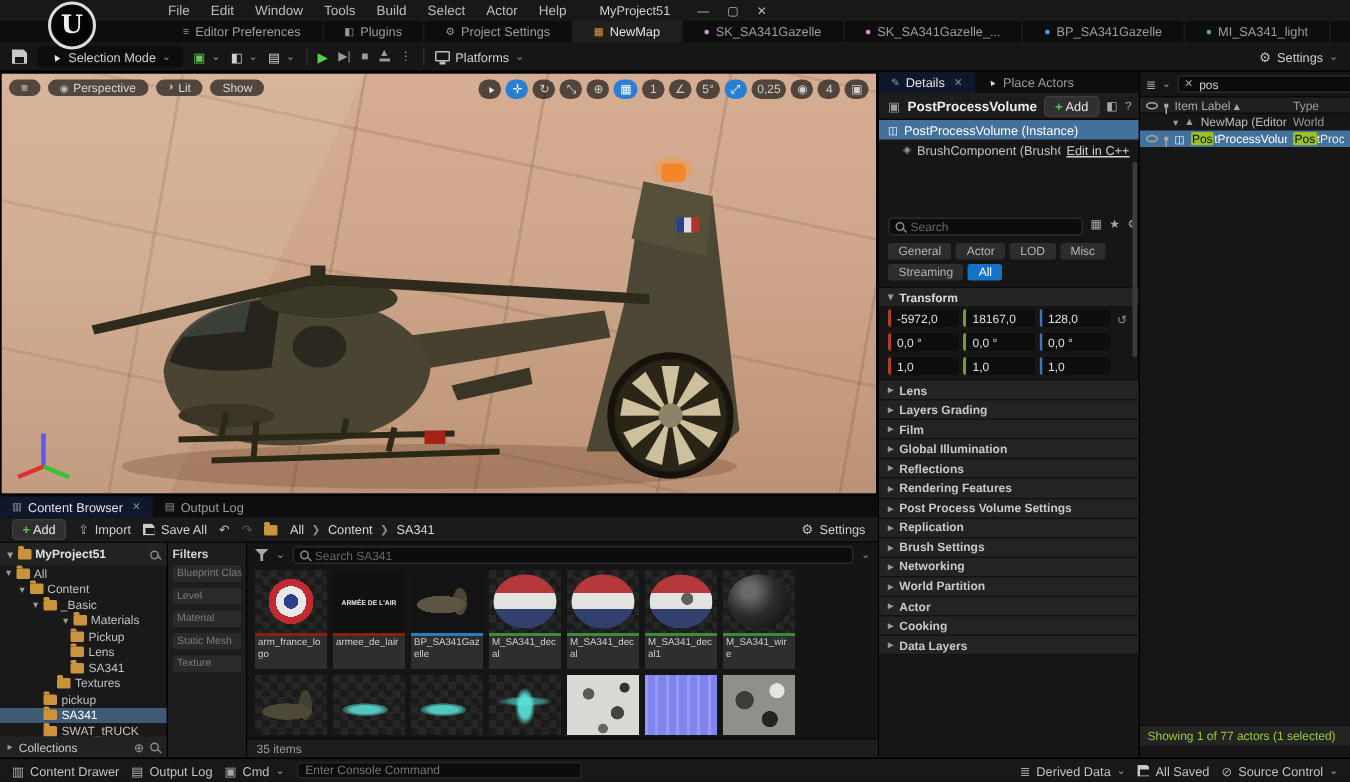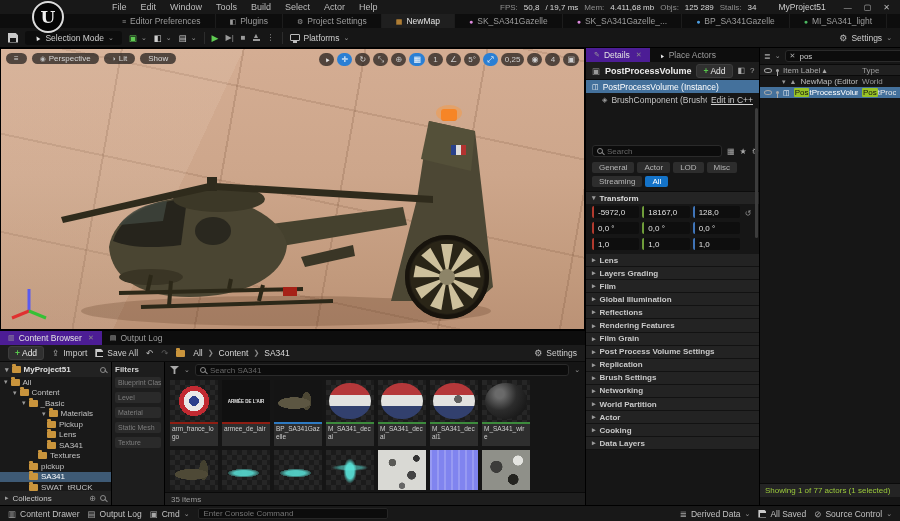--- a/index.html
+++ b/index.html
@@ -44,40 +44,40 @@
   .vpill{background:rgba(30,28,26,.72);border-radius:8px;color:#d8d8d8;font-size:8px;padding:1px 8px;display:flex;align-items:center;gap:3px}
   .vpill .ic{font-size:7px;color:#bdbdbd}
   .vp-tools{position:absolute;right:5px;top:4px;display:flex;gap:3px;z-index:5}
   .vtool{background:rgba(30,28,26,.72);border-radius:7px;min-width:15px;height:13px;display:flex;align-items:center;justify-content:center;color:#cfcfcf;font-size:8px;padding:0 4px;gap:2px}
   .vtool.blue{background:#2a7fd4;color:#fff}
   .axis{position:absolute;left:6px;bottom:6px;z-index:5}
   
   .panel{position:absolute;top:0;height:457px;background:#161616;font-size:8.5px}
   .ptabs{display:flex;height:14px;background:#0d0d0d;align-items:stretch}
   .ptab{display:flex;align-items:center;gap:4px;padding:0 8px;color:#9d9d9d;white-space:nowrap}
-  .ptab.active{background:#4c1d95;color:#e2e2e2}
+  .ptab.active{background:#0f172a;color:#e2e2e2}
   .ptab .x{color:#8a8a8a;font-size:7px;margin-left:2px}
   .searchbox{flex:1;display:flex;align-items:center;gap:4px;background:#0c0c0c;border:1px solid #2a2a2a;border-radius:3px;height:12px;padding:0 4px}
   .searchbox input{flex:1;background:transparent;border:0;outline:0;color:#d0d0d0;font-size:8px;min-width:0}
   .searchbox input::placeholder{color:#676767}
   .mag{width:6px;height:6px;border:1.2px solid #8a8a8a;border-radius:50%;position:relative;flex:none}
   .mag::after{content:"";position:absolute;width:4px;height:1.2px;background:#8a8a8a;transform:rotate(45deg);right:-3px;bottom:-1px}
   
   .details{left:585px;width:175px;border-left:1px solid #000;border-right:1px solid #000}
   .dhead{display:flex;align-items:center;gap:5px;height:18px;padding:0 6px;background:#1d1d1d;border-bottom:1px solid #0a0a0a}
   .dtitle{font-weight:bold;color:#ececec;font-size:9px}
   .addbtn{display:flex;align-items:center;gap:2px;background:#303030;border:1px solid #3d3d3d;border-radius:3px;padding:1px 6px;color:#e8e8e8}
   .addbtn .plus{color:#58c74c;font-weight:bold}
   .dico{color:#a9a9a9;font-size:8px}
   .lock{width:7px;height:6px;background:#a9a9a9;border-radius:1px;position:relative;display:inline-block;margin-top:3px}
   .lock::before{content:"";position:absolute;top:-4px;left:1px;width:5px;height:4px;border:1px solid #a9a9a9;border-bottom:0;border-radius:3px 3px 0 0}
   .drow{display:flex;align-items:center;gap:4px;height:13px;padding:0 6px;color:#c4c4c4}
   .drow.sel{background:#44719c;color:#fff}
   .editcpp{margin-left:auto;text-decoration:underline;color:#cfcfcf;white-space:nowrap}
-  .dsearchrow{display:flex;align-items:center;gap:5px;padding:3px 6px;margin-top:36px}
+  .dsearchrow{display:flex;gap:5px;padding:3px 6px;margin-top:36px}
   .chips{display:flex;flex-wrap:wrap;gap:3px;padding:2px 6px 4px}
   .chip{background:#2d2d2d;border-radius:2px;padding:1px 7px;color:#b5b5b5;font-size:8px}
   .chip.on{background:#1473c8;color:#fff}
   .sechdr{display:flex;align-items:center;gap:4px;height:13px;background:#242424;border-top:1px solid #0c0c0c;padding:0 6px;color:#dcdcdc;font-weight:bold;font-size:8px}
   .tri{color:#9a9a9a;font-size:7px}
   .vecrow{display:flex;gap:3px;padding:2px 6px;align-items:flex-end}
   .vbox{flex:1;background:#0e0e0e;border-radius:2px;height:12px;display:flex;align-items:center;padding:0 4px;color:#e0e0e0;font-size:8px;border-left:2px solid}
   .vx{border-color:#b23a2e}.vy{border-color:#6f9d3a}.vz{border-color:#3f74b8}
   .reset{color:#8f8f8f;font-size:8px;width:10px;text-align:center}
   .dsection{display:flex;align-items:center;gap:4px;height:13.1px;background:#232323;border-bottom:1px solid #121212;padding:0 6px;color:#c9c9c9;font-weight:bold;font-size:8px}
@@ -150,31 +150,20 @@
     <div class="uelogo">U</div>
     <div class="menus">
       <span class="mi">File</span>
       <span class="mi">Edit</span>
       <span class="mi">Window</span>
       <span class="mi">Tools</span>
       <span class="mi">Build</span>
       <span class="mi">Select</span>
       <span class="mi">Actor</span>
       <span class="mi">Help</span>
-    </div>
-    <div class="perf">
-      <span>FPS:</span>
-        <b>50,8</b>
-      <b>/ 19,7 ms</b>
-      <span>Mem:</span>
-        <b>4.411,68 mb</b>
-      <span>Objs:</span>
-        <b>125 289</b>
-      <span>Stalls:</span>
-        <b>34</b>
     </div>
     <span class="wtitle">MyProject51</span>
     <div class="wbtns">
       <span>—</span>
       <span>▢</span>
       <span>✕</span>
     </div>
   </div>
 
   <div class="tabbar">
@@ -429,24 +418,20 @@
       <div class="dsection">
           <span class="tri">▸</span>
           <span>Reflections</span>
         </div>
       <div class="dsection">
           <span class="tri">▸</span>
           <span>Rendering Features</span>
         </div>
       <div class="dsection">
           <span class="tri">▸</span>
-          <span>Film Grain</span>
-        </div>
-      <div class="dsection">
-          <span class="tri">▸</span>
           <span>Post Process Volume Settings</span>
         </div>
       <div class="dsection">
           <span class="tri">▸</span>
           <span>Replication</span>
         </div>
       <div class="dsection">
           <span class="tri">▸</span>
           <span>Brush Settings</span>
         </div>

